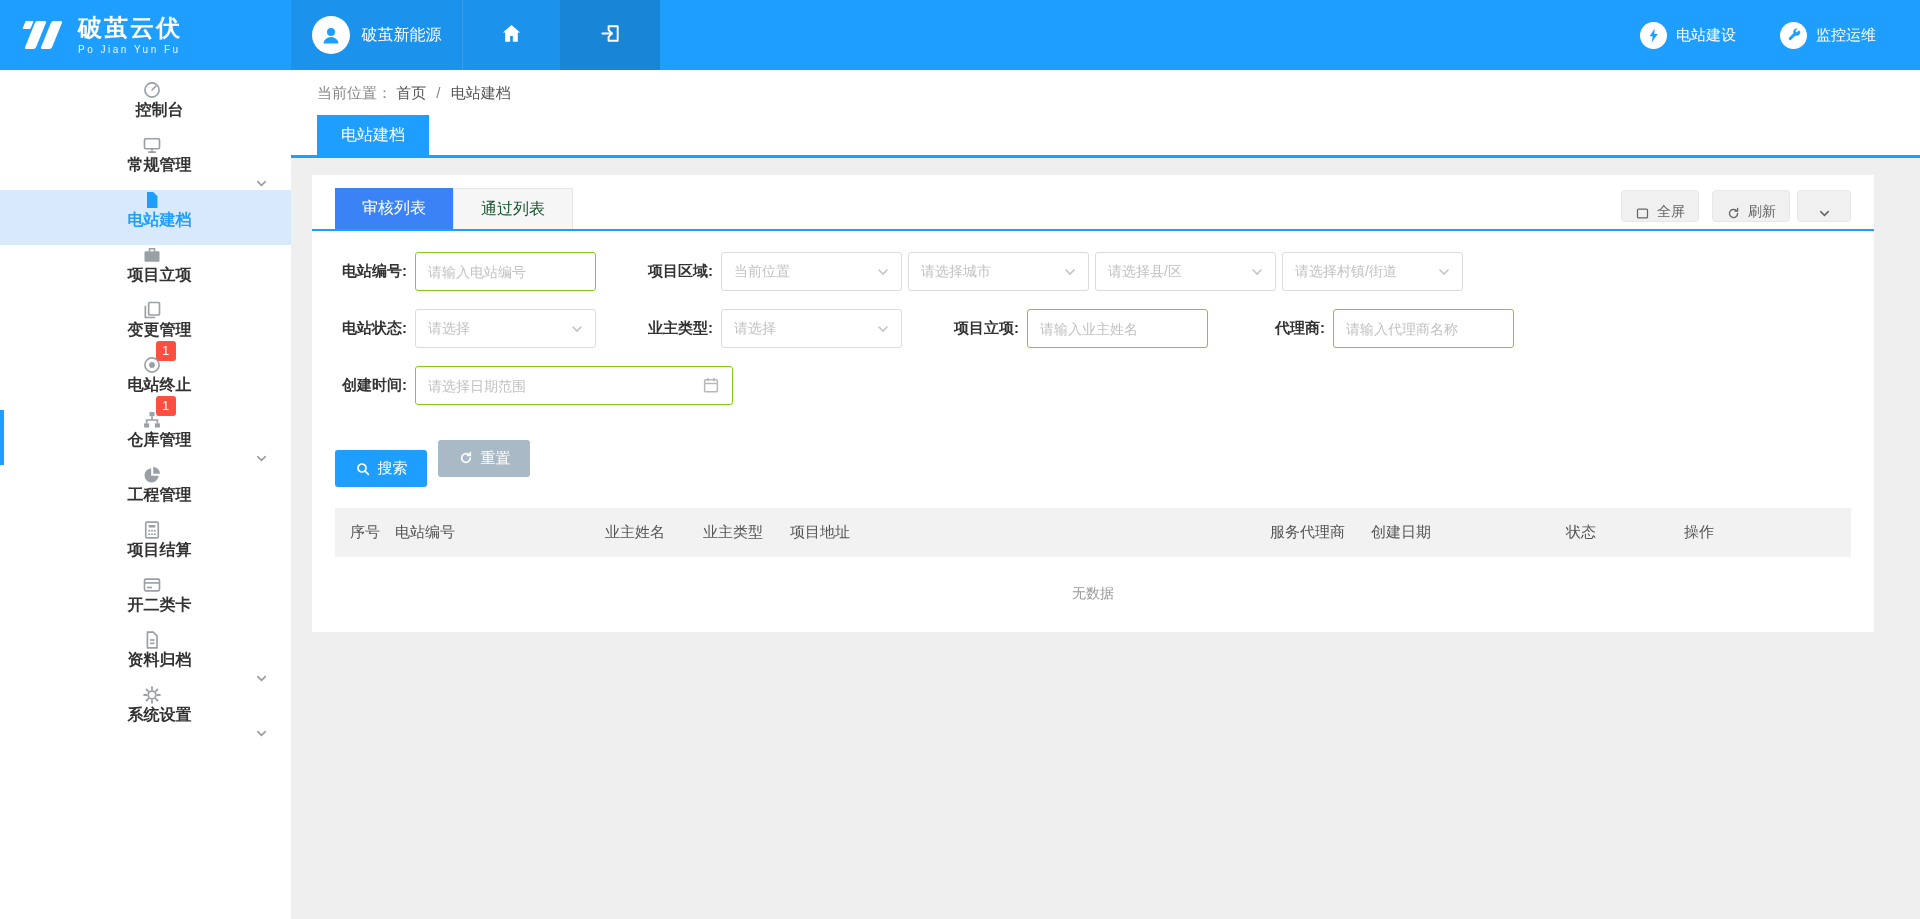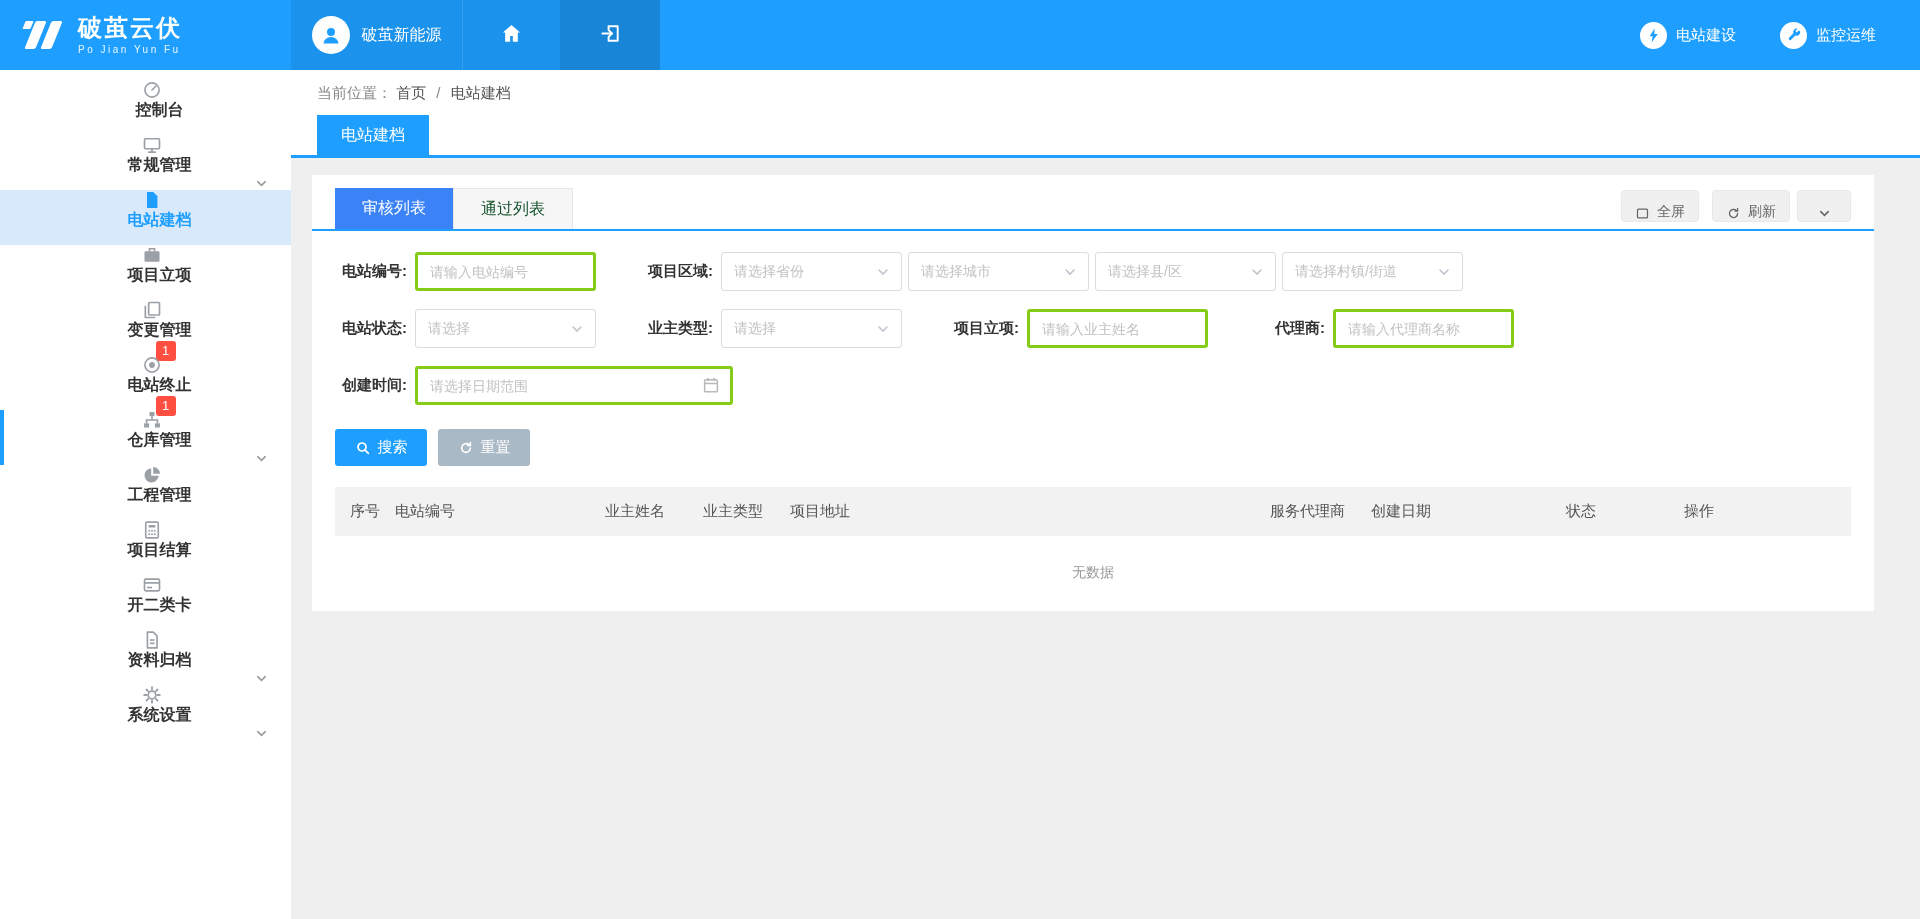--- a/index.html
+++ b/index.html
@@ -60,34 +60,34 @@
   .tools { margin-left:auto; display:flex; align-items:center; gap:13px; padding-bottom:6px; }
   .tbtn { height:32px; display:flex; align-items:flex-end; gap:7px; padding:0 13px; background:#f0f0f0; border:1px solid #e8e8e8; border-radius:4px; color:#666; font-size:14px; cursor:pointer; }
   .tbtn svg { width:15px; height:15px; }
   .tbtn.caret-only { width:54px; justify-content:center; margin-left:-6px; }
 
   .filters { padding:0 23px; }
   .frow { display:flex; align-items:center; margin-top:18px; }
   .frow.first { margin-top:21px; }
   .fgroup { display:flex; align-items:center; margin-right:45px; }
   .flabel { width:72px; margin-right:8px; font-size:15px; font-weight:600; color:#333; text-align:right; white-space:nowrap; }
-  .inp { height:39px; width:181px; border:3px solid #84cc16; border-radius:3px; padding:4px 12px; font-size:14px; color:#c2410c; outline:none; font-family:inherit; }
+  .inp { height:39px; width:181px; border:1px solid #84cc16; border-radius:3px; padding:4px 12px; font-size:14px; color:#c2410c; outline:none; font-family:inherit; }
   .inp::placeholder { color:#c2c2c2; }
   .sel { width:181px; height:39px; border:1px solid #dcdcdc; border-radius:3px; background:#fff; display:flex; align-items:center; padding:0 10px 0 12px; cursor:pointer; }
   .sel .ph { flex:1; font-size:14px; color:#c2c2c2; white-space:nowrap; overflow:hidden; }
   .sel svg { width:16px; height:16px; color:#c0c4cc; flex:none; }
   .selgrp { display:flex; gap:6px; }
   .datewrap { position:relative; }
   .datewrap .inp { width:318px; padding-right:42px; }
   .datewrap svg { position:absolute; right:13px; top:10px; width:18px; height:18px; color:#b8b8b8; }
 
   .btnrow { padding:24px 23px 0; display:flex; align-items:center; }
   .btn { height:37px; display:flex; align-items:center; justify-content:center; gap:7px; border:none; border-radius:3px; color:#fff; font-size:15px; cursor:pointer; font-family:inherit; }
   .btn svg { width:16px; height:16px; }
-  .btn-search { width:92px; background:#1e9fff; }
+  .btn-search { width:92px; background:#1e9fff;margin-top:21px; }
   .btn-reset { width:92px; background:#aab9c6; margin-left:11px; }
 
   .table { margin:21px 23px 0; }
   .thead { height:49px; background:#f2f2f2; display:flex; align-items:center; padding:0 15px; font-size:15px; color:#555; }
   .th { white-space:nowrap; }
   .c0{width:45px}.c1{width:210px}.c2{width:98px}.c3{width:87px}.c4{width:480px}
   .c5{width:101px}.c6{width:195px}.c7{width:118px}.c8{flex:1}
   .tempty { height:73px; display:flex; align-items:center; justify-content:center; color:#999; font-size:14px; }
 </style>
 </head>
@@ -362,21 +362,21 @@
 
         <div class="frow first">
           <div class="fgroup">
             <span class="flabel">电站编号:</span>
             <input class="inp" placeholder="请输入电站编号" style="">
           </div>
           <div class="fgroup" style="margin-right:0;">
             <span class="flabel">项目区域:</span>
             <div class="selgrp">
               <div class="sel">
-                <span class="ph">请选择省份</span>
+                <span class="ph">当前位置</span>
                 <svg viewBox="0 0 24 24" fill="none" stroke="currentColor" stroke-width="2.4" stroke-linecap="round">
                     <polyline points="6 9 12 15 18 9"></polyline>
                   </svg>
               </div>
               <div class="sel">
                 <span class="ph">请选择城市</span>
                 <svg viewBox="0 0 24 24" fill="none" stroke="currentColor" stroke-width="2.4" stroke-linecap="round">
                     <polyline points="6 9 12 15 18 9"></polyline>
                   </svg>
               </div>

